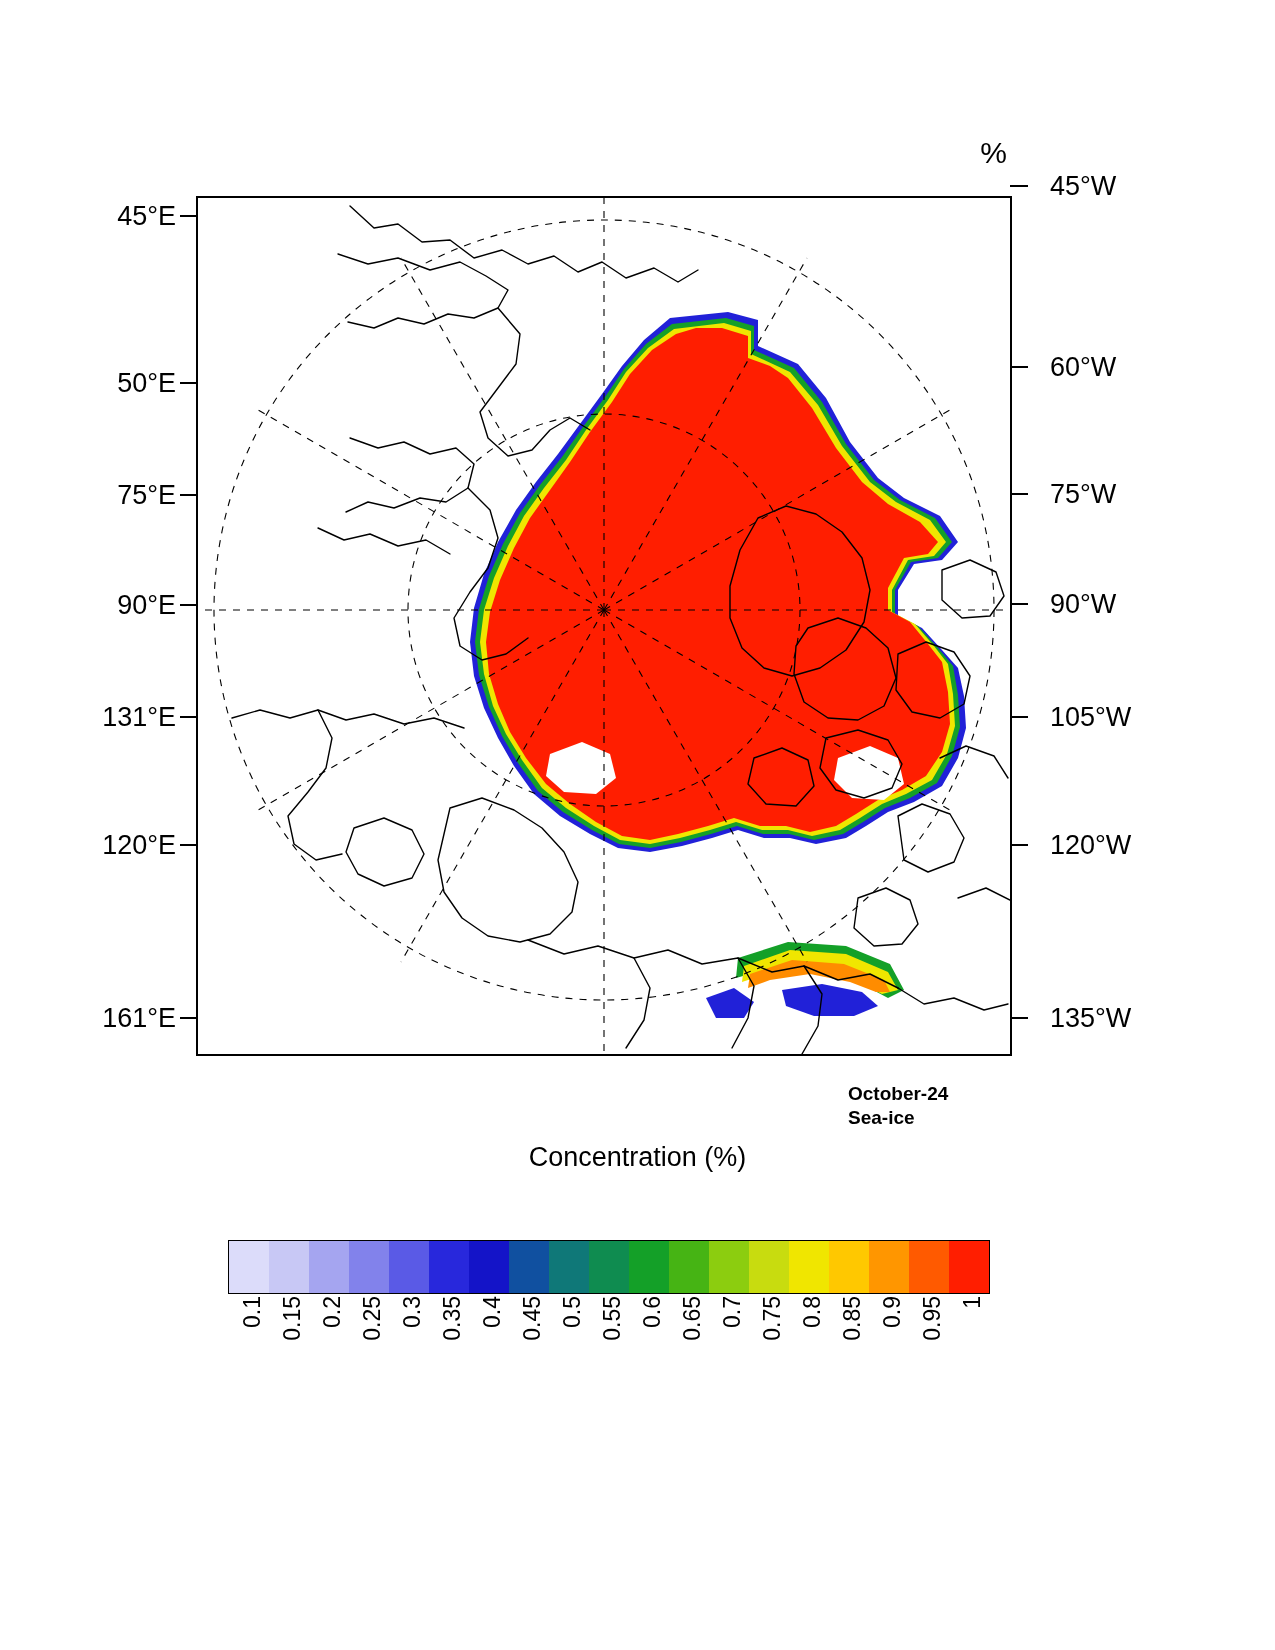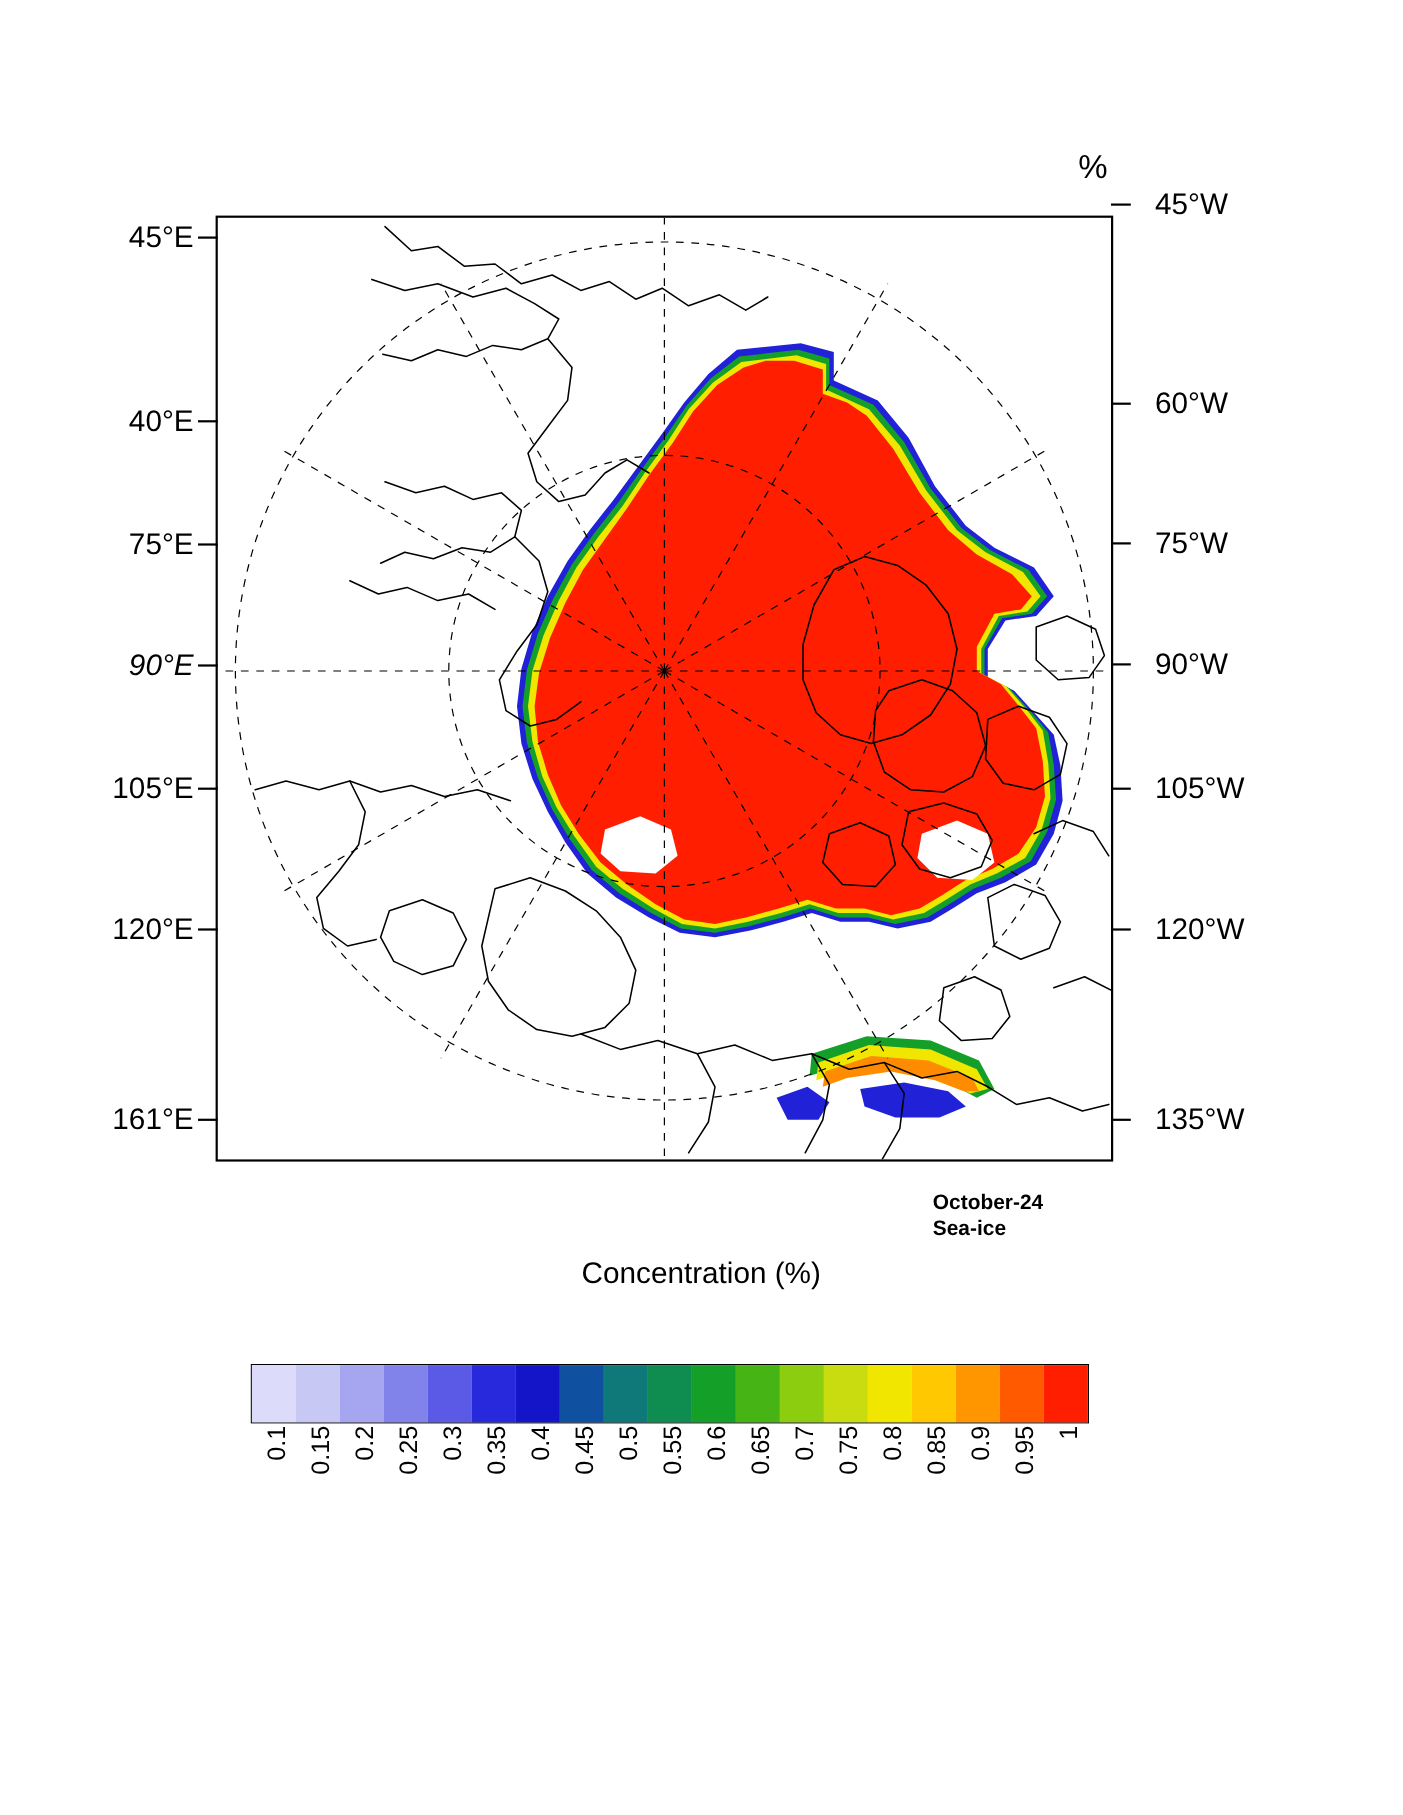--- a/index.html
+++ b/index.html
@@ -252,24 +252,24 @@
 
           <circle cx="406" cy="412" r="196"></circle>
           <circle cx="406" cy="412" r="390"></circle>
         </g>
 
       </g>
     </svg>
   </div>
 
   <div class="axis-label left" style="left:176px; top:216px;text-align:center;">45°E</div>
-  <div class="axis-label left" style="left:176px; top:383px;">40°E</div>
+  <div class="axis-label left" style="left:176px; top:383px;">50°E</div>
   <div class="axis-label left" style="left:176px; top:495px;">75°E</div>
-  <div class="axis-label left" style="left:176px; top:605px;font-style:italic;">90°E</div>
-  <div class="axis-label left" style="left:176px; top:717px;">105°E</div>
+  <div class="axis-label left" style="left:176px; top:605px;">90°E</div>
+  <div class="axis-label left" style="left:176px; top:717px;">131°E</div>
   <div class="axis-label left" style="left:176px; top:845px;">120°E</div>
   <div class="axis-label left" style="left:176px; top:1018px;">161°E</div>
 
   <div class="tick" style="left:180px; top:215px;"></div>
   <div class="tick" style="left:180px; top:382px;"></div>
   <div class="tick" style="left:180px; top:494px;"></div>
   <div class="tick" style="left:180px; top:604px;"></div>
   <div class="tick" style="left:180px; top:716px;"></div>
   <div class="tick" style="left:180px; top:844px;"></div>
   <div class="tick" style="left:180px; top:1017px;"></div>

